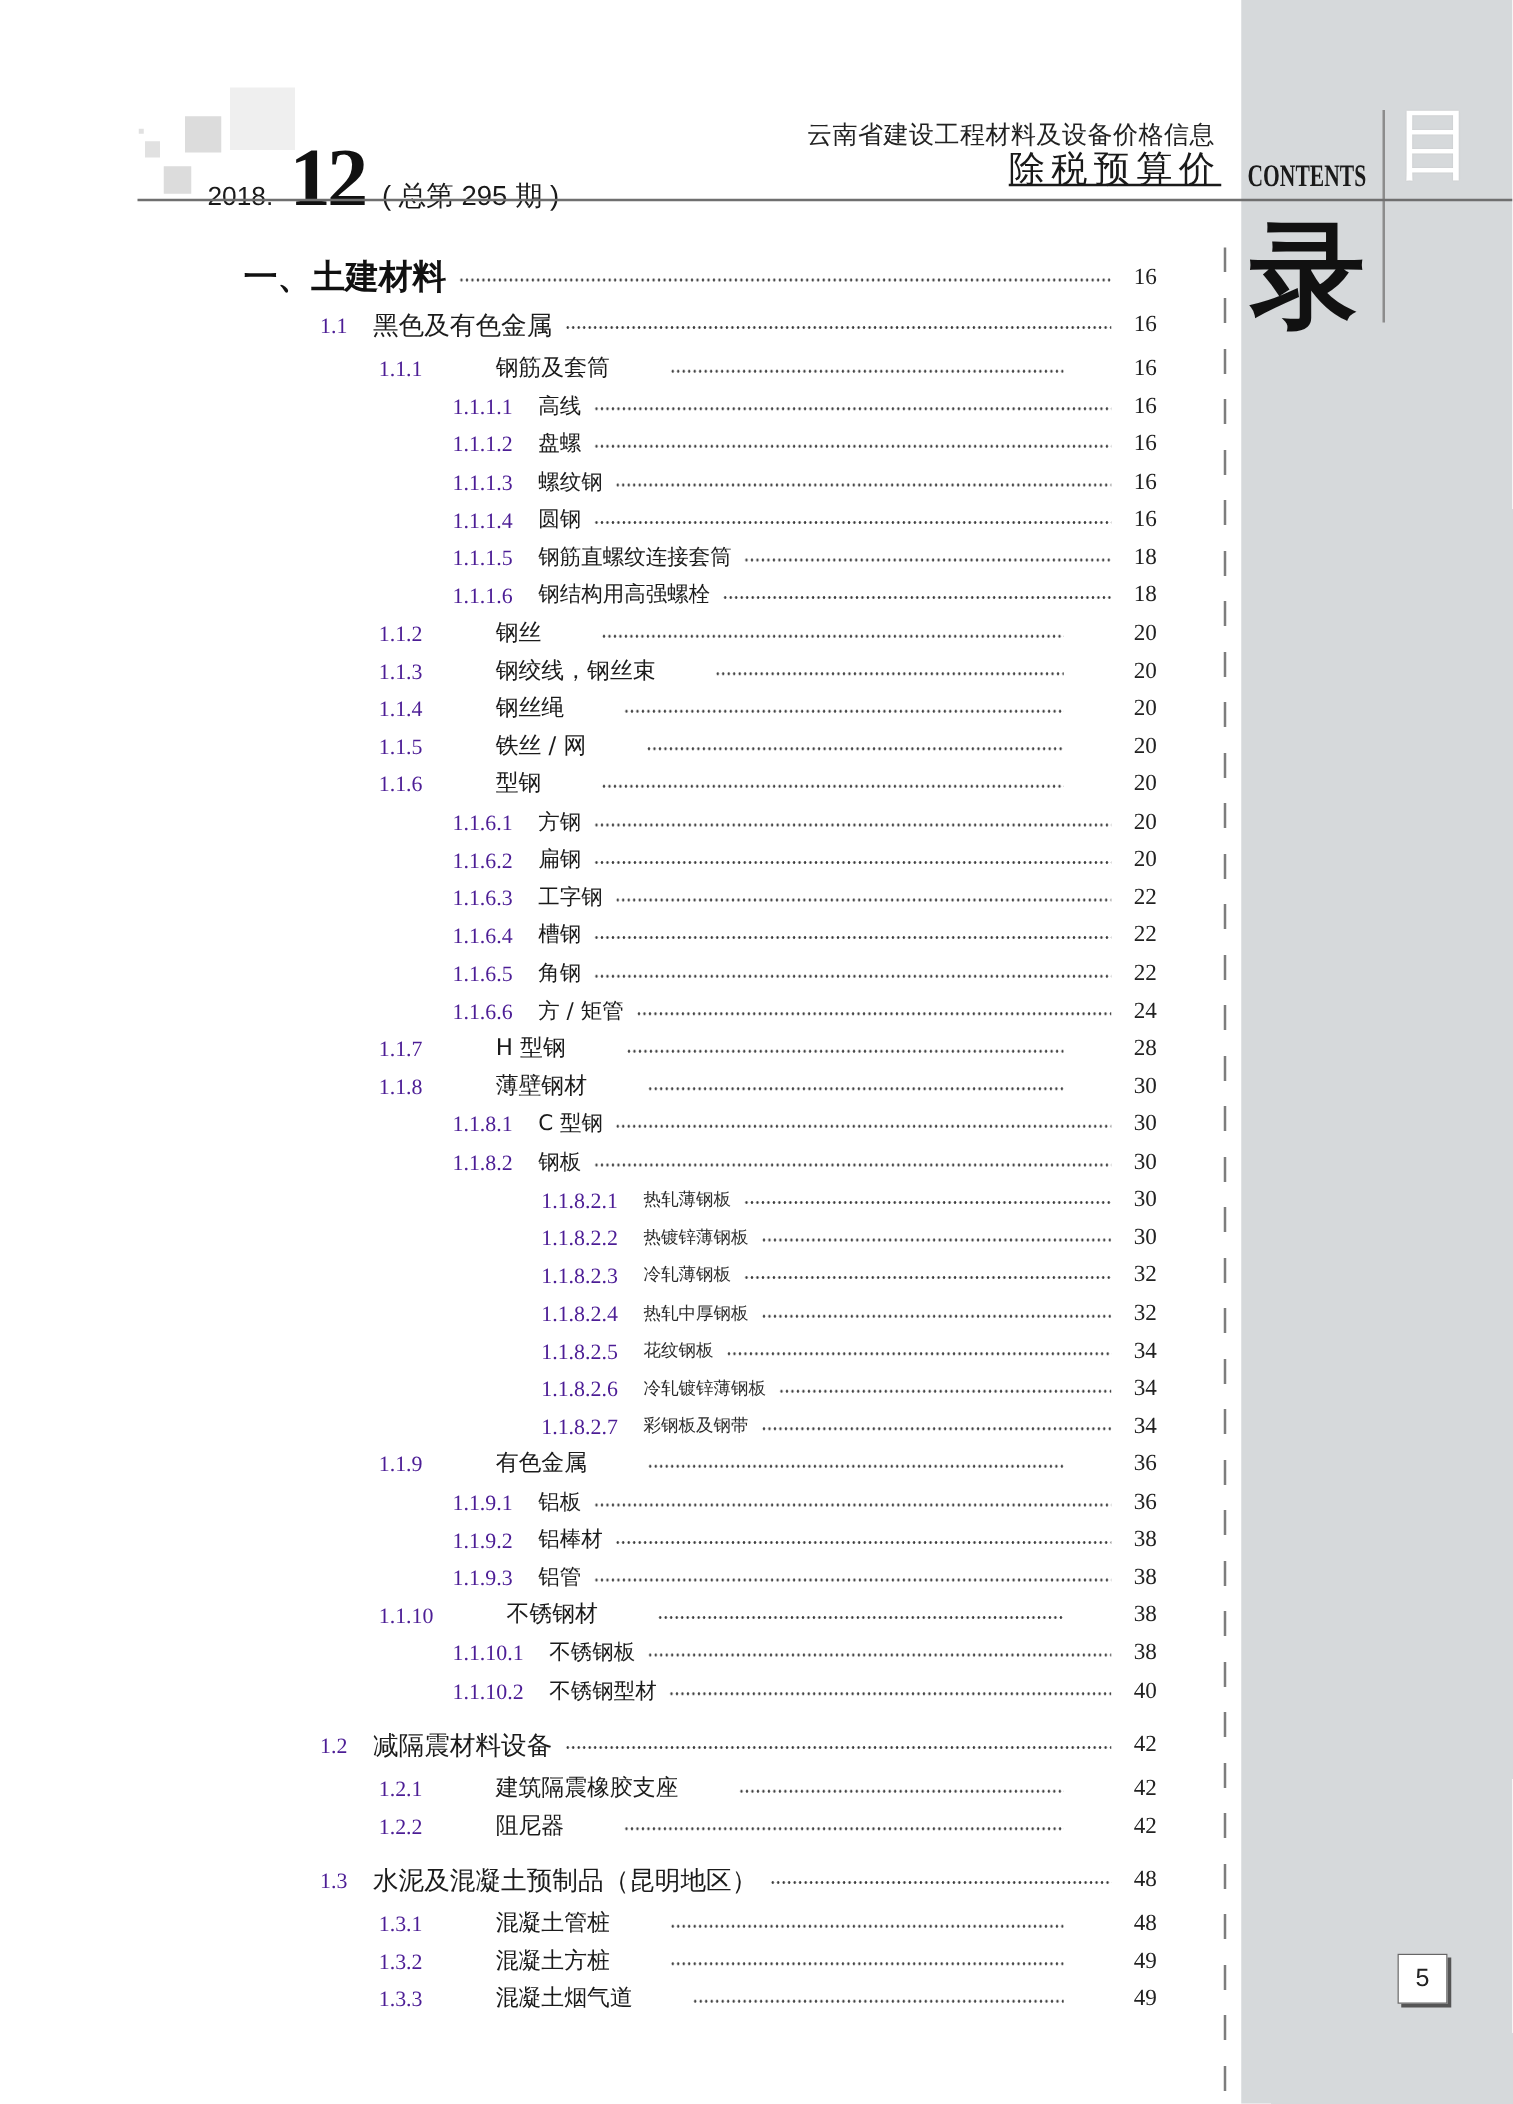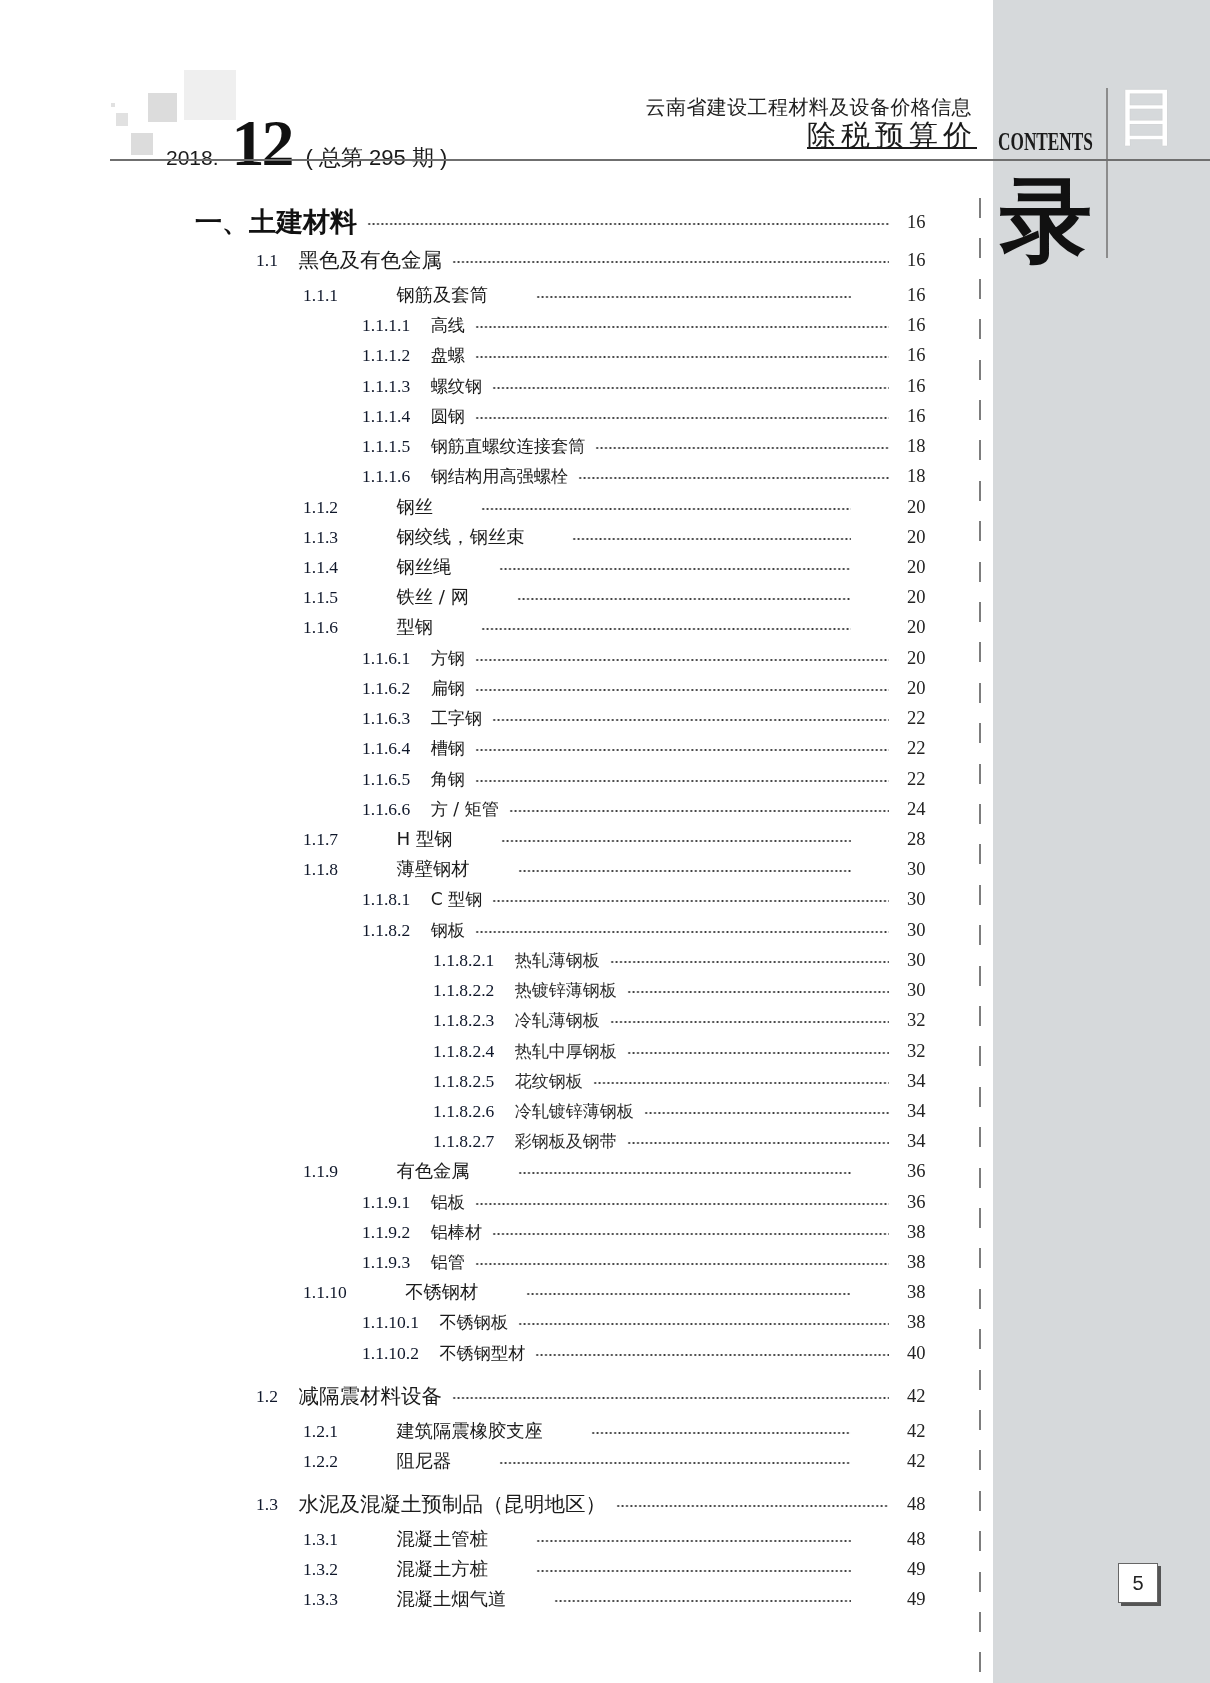--- a/index.html
+++ b/index.html
@@ -45,29 +45,29 @@
   
   .toc { left:0; top:206.9px; width:940px; }
   .row { display:flex; align-items:center; height:30.23px; white-space:nowrap; }
   .row.lv0 { padding-left:195px; }
   .row.lv1 { padding-left:256px; margin-top:12.8px; margin-bottom:4.8px; }
   .row.lv0 + .row.lv1 { margin-top:7.8px; }
   .row.lv2 { padding-left:303px;gap:38px; }
   .row.lv3 { padding-left:362px; }
   .row.lv4 { padding-left:433px; }
 
-  .num { font-family:"Liberation Serif", serif; font-size:17.5px; color:#0f172a; margin-right:20.5px; line-height:30px; }
+  .num { font-family:"Liberation Serif", serif; font-size:17.5px; color:#4c1d95; margin-right:20.5px; line-height:30px; }
   .num:empty { display:none; }
 
   .title { line-height:30px; color:#1b1b1b; }
   .lv0 .title { font-family:"DejaVu Serif", serif; font-weight:bold; font-size:27px; color:#111; }
   .lv1 .title { font-family:"DejaVu Sans", sans-serif; font-size:20.5px; }
   .lv2 .title { font-family:"DejaVu Sans", sans-serif; font-size:18.3px; }
   .lv3 .title { font-family:"DejaVu Sans", sans-serif; font-size:17.2px; }
-  .lv4 .title { font-family:"DejaVu Serif", serif; font-size:17px; color:#2b2b2b; }
+  .lv4 .title { font-family:"DejaVu Serif", serif; font-size:14px; color:#2b2b2b; }
 
   .lead { flex:1; height:4px; margin:4px 18px 0 10px;
     background-image:radial-gradient(circle, #3a3a3a 0, #3a3a3a 0.8px, transparent 1.25px);
     background-size:4.4px 4px; background-repeat:repeat-x; }
 
   .pg { width:33px; font-family:"Liberation Serif", serif; font-size:18.5px; color:#222; line-height:30px; }
 </style>
 </head>
 <body>
 

